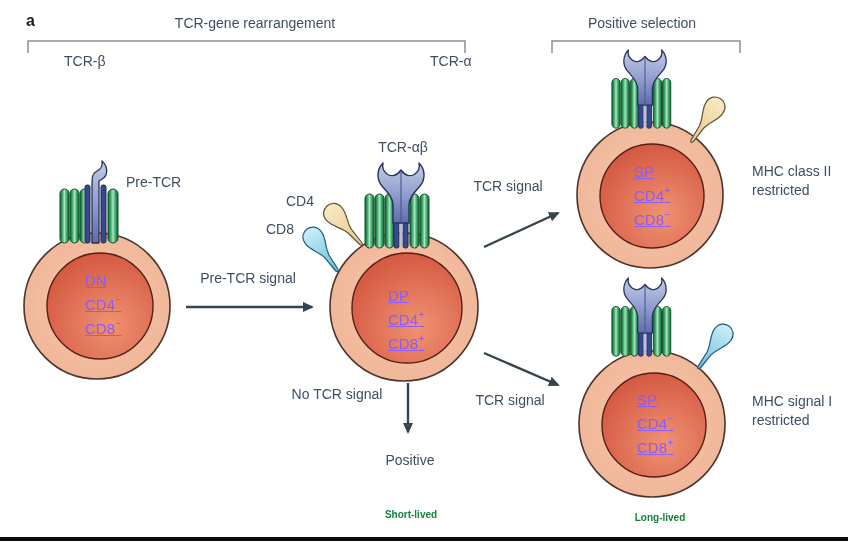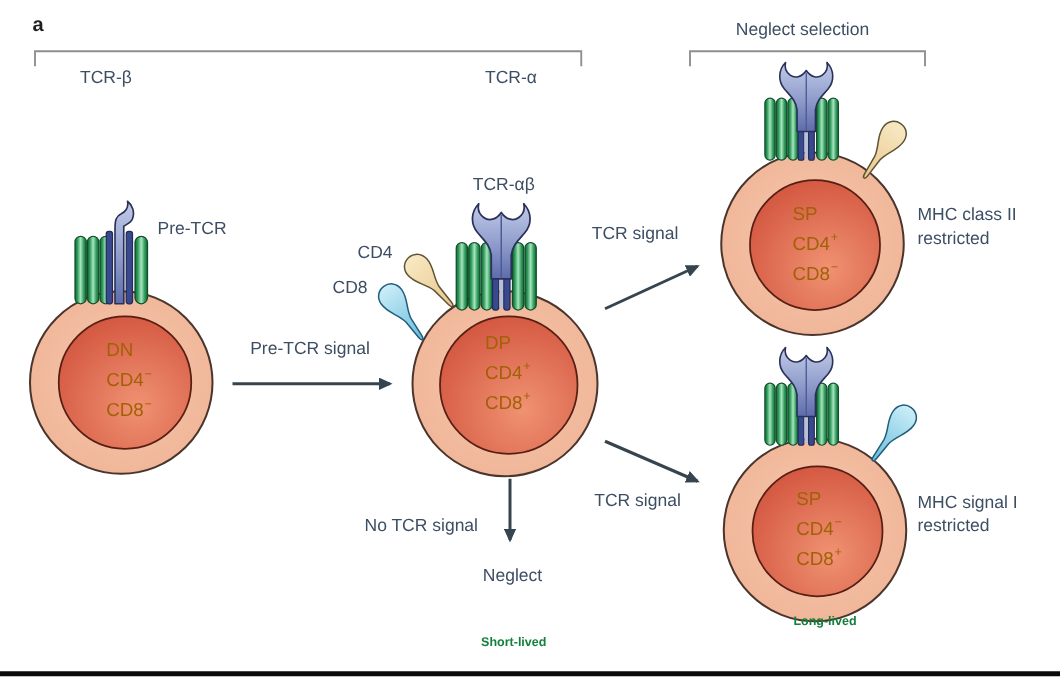--- a/index.html
+++ b/index.html
@@ -9,24 +9,24 @@
   }
   .stage svg{position:absolute;left:0;top:0;}
   .lbl{
     position:absolute;font-size:14px;color:#3d4e63;white-space:nowrap;line-height:17px;
   }
   .lbl.b{color:#1f1f1f;font-weight:bold;}
   .lbl.big{font-size:16px;}
   .lbl.bold15{font-weight:bold;font-size:10px;color:#15803d;}
   .ctr{transform:translateX(-50%);}
   .cell-text{
-    position:absolute;font-size:15px;color:#a16207;line-height:20px;white-space:nowrap;
+    position:absolute;font-size:15px;color:#8b5cf6;line-height:20px;white-space:nowrap;text-decoration:underline;
   }
   .cell-text sup{font-size:10px;position:relative;top:-1px;margin-left:0.5px;}
-  .ann{position:absolute;font-size:14px;color:#3d4e63;line-height:19px;white-space:nowrap;}
+  .ann{position:absolute;font-size:14px;color:#3d4e63;line-height:19px;white-space:nowrap;margin-left:18px;}
 </style>
 </head>
 <body>
 
 <div class="stage">
 
   <svg width="848" height="544" viewBox="0 0 848 544">
     <defs>
       <linearGradient id="gRib" x1="0" y1="0" x2="1" y2="0">
         <stop offset="0" stop-color="#17663b"></stop>
@@ -133,53 +133,54 @@
 
     <line x1="186" y1="307" x2="312" y2="307" stroke="#35444e" stroke-width="2.4" marker-end="url(#ah)"></line>
     <line x1="484" y1="247" x2="558" y2="213" stroke="#35444e" stroke-width="2.4" marker-end="url(#ah)"></line>
     <line x1="484" y1="353" x2="558" y2="385" stroke="#35444e" stroke-width="2.4" marker-end="url(#ah)"></line>
     <line x1="408" y1="383" x2="408" y2="432" stroke="#35444e" stroke-width="2.4" marker-end="url(#ah)"></line>
 
     <rect x="0" y="537" width="848" height="4" fill="#0a0a0a"></rect>
   </svg>
 
   <div class="lbl b big" style="left:26px;top:12px">a</div>
+  <div class="lbl ctr" style="left:255px;top:15px">TCR-gene rearrangement</div>
   <div class="lbl" style="left:64px;top:53px">TCR-β</div>
-  <div class="lbl" style="left:388px;top:53px">TCR-α</div>
-  <div class="lbl ctr" style="left:642px;top:15px">Neglect selection</div>
+  <div class="lbl" style="left:430px;top:53px">TCR-α</div>
+  <div class="lbl ctr" style="left:642px;top:15px">Positive selection</div>
 
   <div class="lbl" style="left:126px;top:174px">Pre-TCR</div>
   <div class="lbl ctr" style="left:403px;top:139px">TCR-αβ</div>
   <div class="lbl" style="left:286px;top:193px">CD4</div>
   <div class="lbl" style="left:266px;top:221px">CD8</div>
 
   <div class="lbl ctr" style="left:248px;top:270px">Pre-TCR signal</div>
   <div class="lbl ctr" style="left:508px;top:178px">TCR signal</div>
   <div class="lbl ctr" style="left:510px;top:392px">TCR signal</div>
-  <div class="lbl ctr" style="left:337px;top:412px">No TCR signal</div>
-  <div class="lbl ctr" style="left:410px;top:452px">Neglect</div>
+  <div class="lbl ctr" style="left:337px;top:386px">No TCR signal</div>
+  <div class="lbl ctr" style="left:410px;top:452px">Positive</div>
 
   <div class="lbl ctr bold15" style="left:411px;top:506px">Short-lived</div>
-  <div class="lbl ctr bold15" style="left:660px;top:489px">Long-lived</div>
+  <div class="lbl ctr bold15" style="left:660px;top:509px">Long-lived</div>
 
   <div class="ann" style="left:734px;top:162px">
     <div>MHC class II</div>
     <div>restricted</div>
   </div>
   <div class="ann" style="left:734px;top:392px">
     <div>MHC signal I</div>
     <div>restricted</div>
   </div>
 
   <div class="cell-text" style="left:85px;top:267px">
     <div><span>DN</span><sup></sup></div>
     <div><span>CD4</span><sup>−</sup></div>
     <div><span>CD8</span><sup>−</sup></div>
   </div>
-  <div class="cell-text" style="left:388px;top:261px">
+  <div class="cell-text" style="left:388px;top:282px">
     <div><span>DP</span><sup></sup></div>
     <div><span>CD4</span><sup>+</sup></div>
     <div><span>CD8</span><sup>+</sup></div>
   </div>
   <div class="cell-text" style="left:634px;top:158px">
     <div><span>SP</span><sup></sup></div>
     <div><span>CD4</span><sup>+</sup></div>
     <div><span>CD8</span><sup>−</sup></div>
   </div>
   <div class="cell-text" style="left:637px;top:386px">

